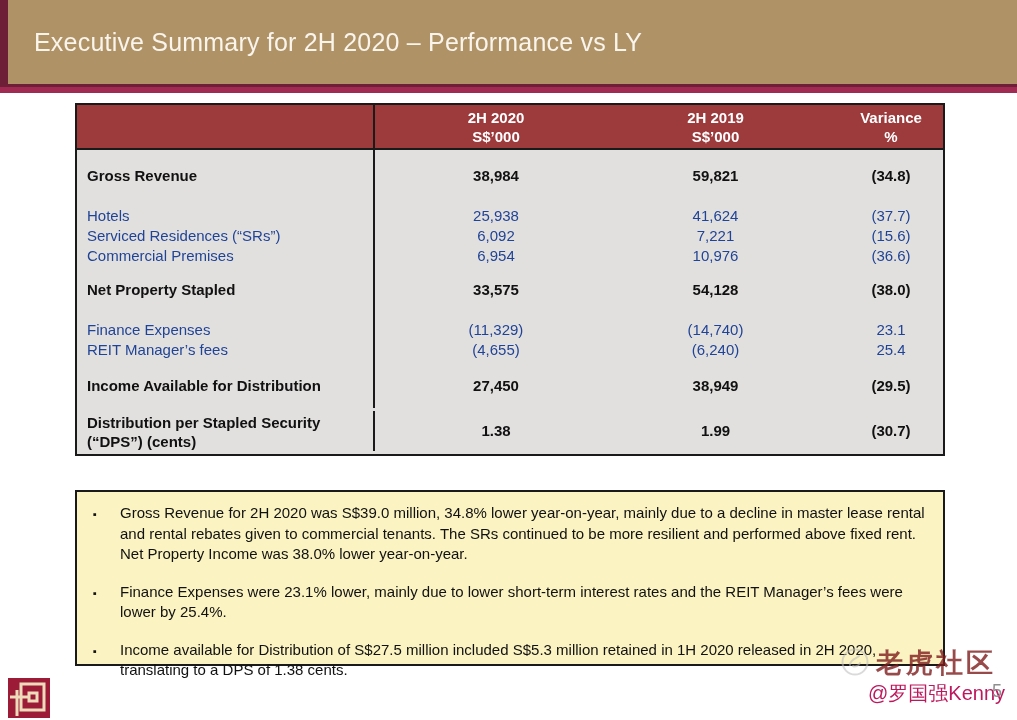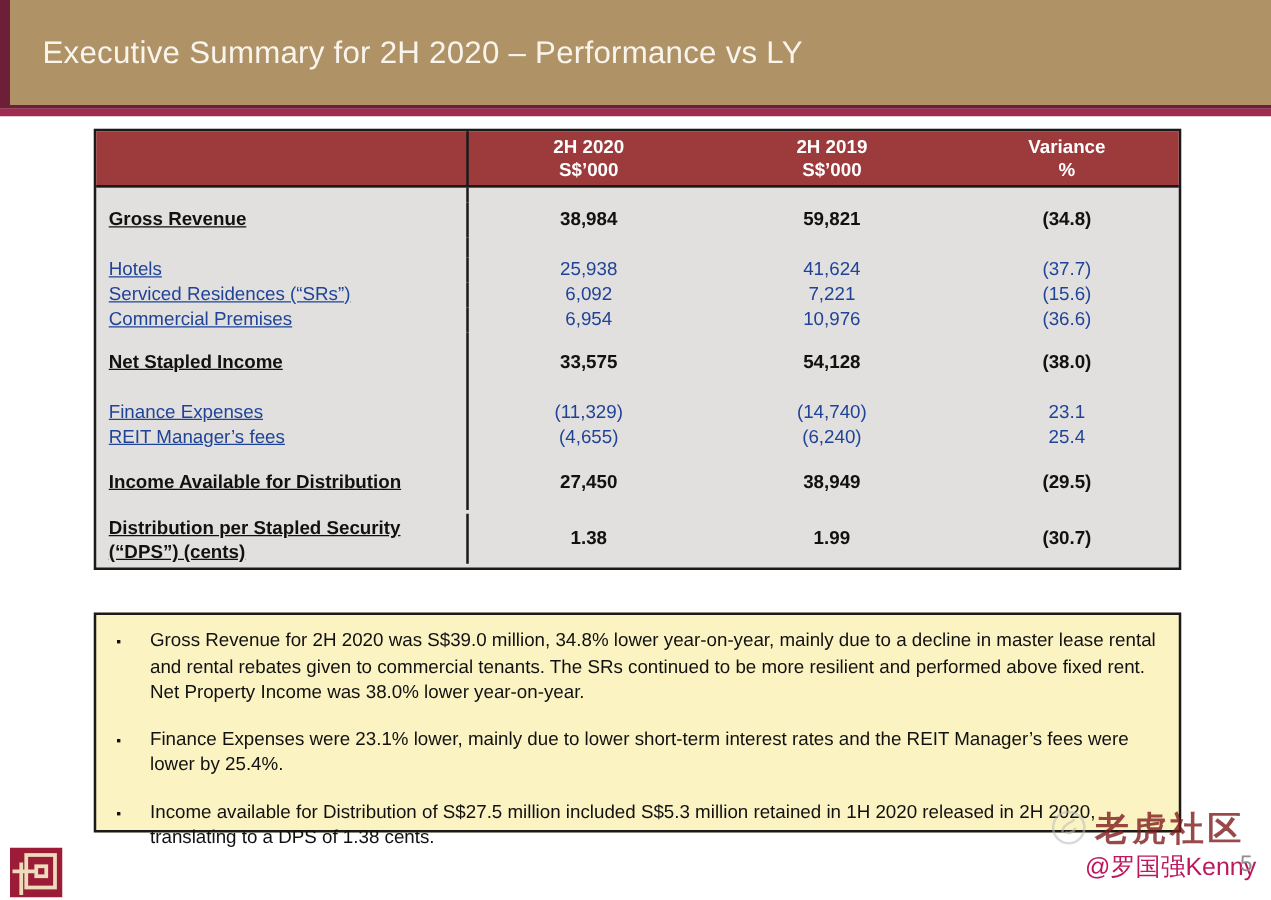--- a/index.html
+++ b/index.html
@@ -33,22 +33,22 @@
     position: absolute; left: 0; top: 87px; width: 1017px; height: 6px;
     background: #a12a52;
   }
 
   
   .fin-table {
     position: absolute; left: 75px; top: 103px; width: 870px;
     border: 2px solid #1a1a1a;
     background: #e2e0df;
   }
-  .t-row { display: grid; grid-template-columns: 298px 192px 197px 1fr; }
-  .t-cell-label { padding-left: 10px; border-right: 2px solid #1a1a1a; text-decoration: underline; }
+  .t-row { display: grid; grid-template-columns: 298px 192px 197px 1fr; gap: 25px; }
+  .t-cell-label { padding-left: 10px; border-right: 2px solid #1a1a1a; }
   .t-cell-num { text-align: center; }
   .t-header {
     background: #9c3a3c; color: #ffffff;
     border-bottom: 2px solid #1a1a1a;
     height: 45px;
   }
   .t-header .t-cell-num {
     display: flex; flex-direction: column; justify-content: center;
     font-weight: bold; font-size: 15px; line-height: 19px;
   }
@@ -173,21 +173,21 @@
     </div>
 
     <div class="t-row spacer sp10">
         <div class="t-cell-label"></div>
         <div></div>
         <div></div>
         <div></div>
       </div>
 
     <div class="t-row t-body-row row-main">
-      <div class="t-cell-label">Net Stapled Income</div>
+      <div class="t-cell-label">Net Property Stapled</div>
       <div class="t-cell-num">33,575</div>
       <div class="t-cell-num">54,128</div>
       <div class="t-cell-num">(38.0)</div>
     </div>
 
     <div class="t-row spacer sp16">
         <div class="t-cell-label"></div>
         <div></div>
         <div></div>
         <div></div>

